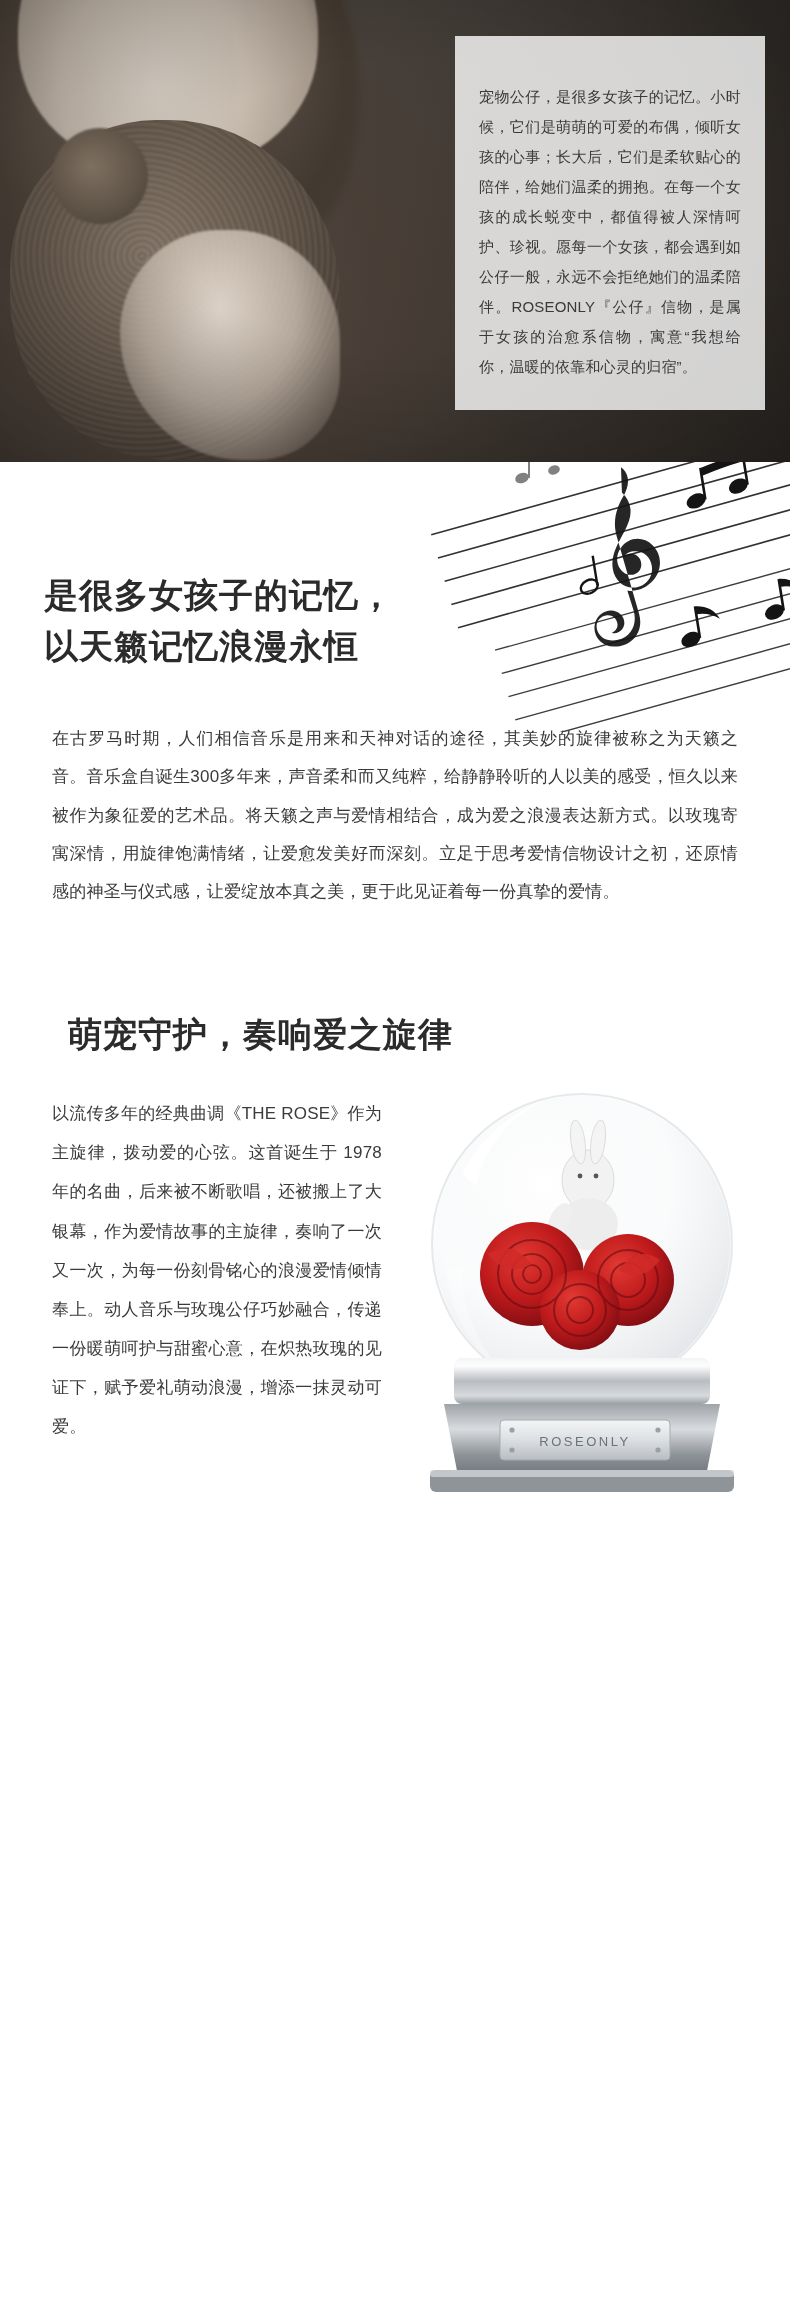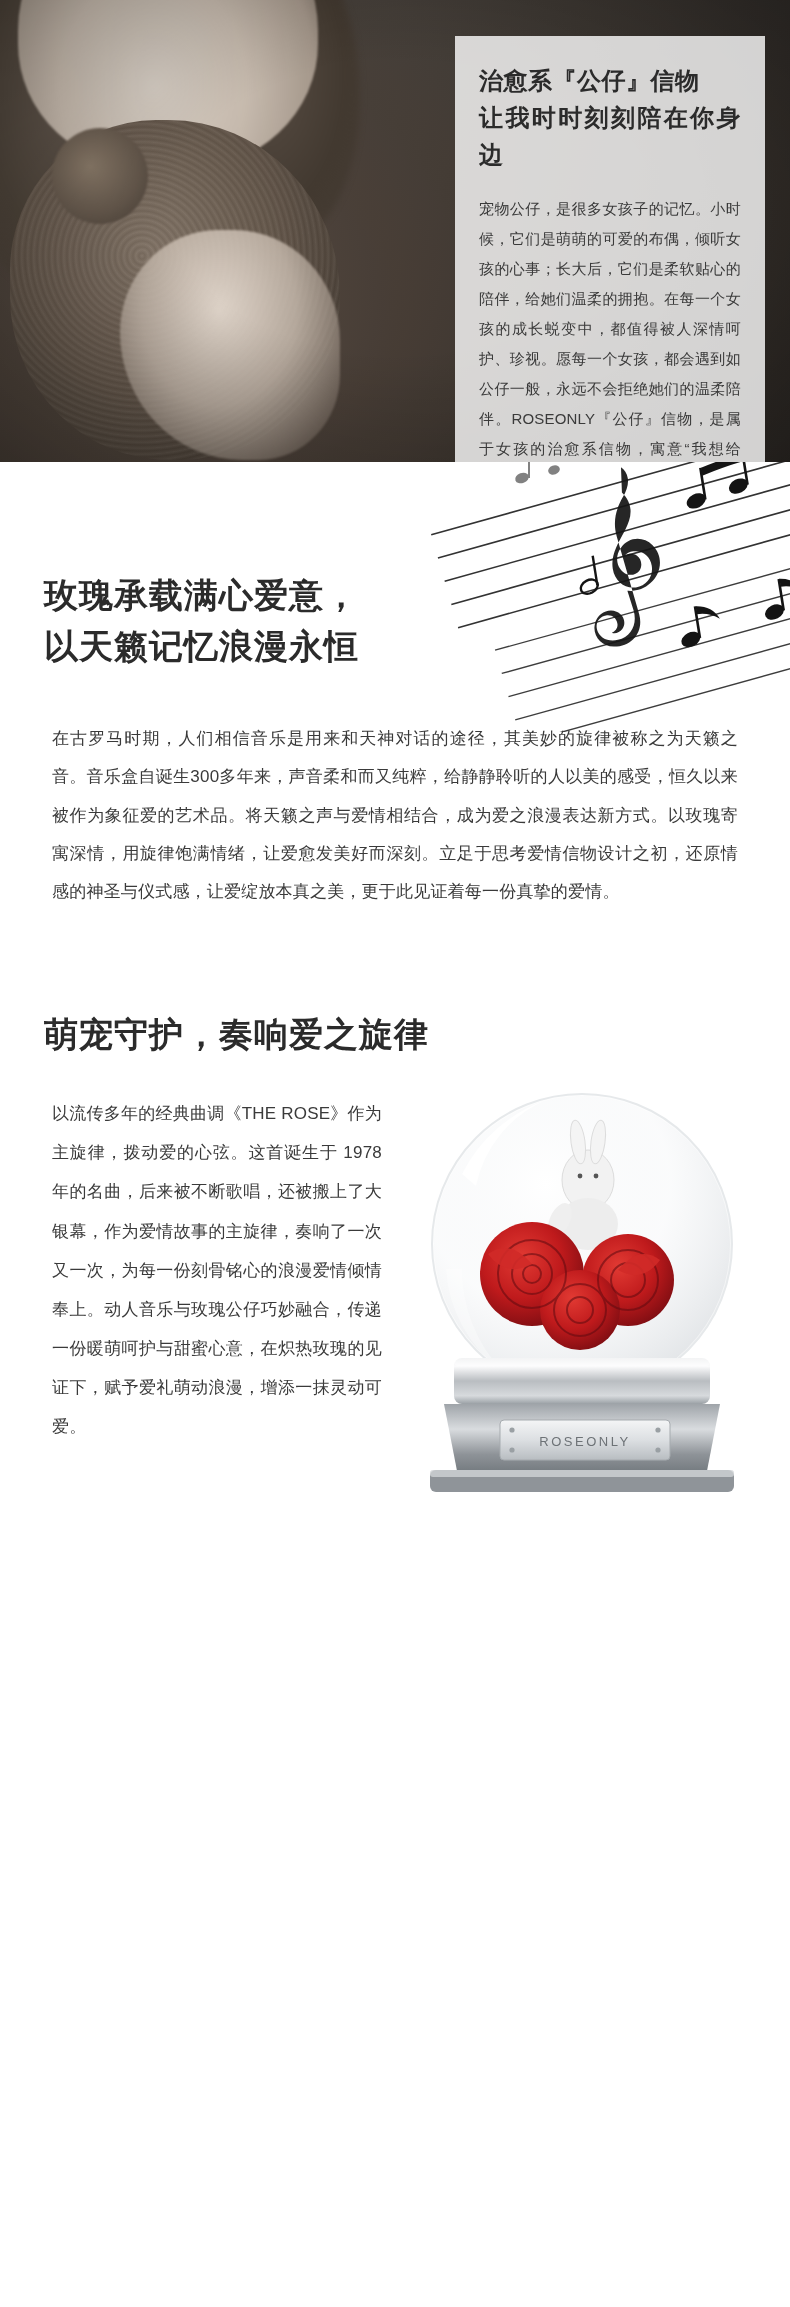--- a/index.html
+++ b/index.html
@@ -178,21 +178,21 @@
 
   
   .globe-sec {
     position: relative;
     width: 790px;
     padding: 0 0 60px 0;
     background: #ffffff;
   }
   .sec-title2 {
     margin: 0;
-    padding: 80px 44px 0 44px;
+    padding: 80px 44px 0 68px;
     font-size: 34px;
     line-height: 1.5;
     font-weight: 700;
     color: #2b2b2b;
     letter-spacing: 1px;
   }
   .globe-row {
     position: relative;
     margin-top: 34px;
     min-height: 430px;
@@ -227,24 +227,20 @@
       <div class="hero-hair-l"></div>
       <div class="hero-hair-r"></div>
       <div class="hero-head"></div>
       <div class="hero-bear"></div>
       <div class="hero-bear-ear"></div>
       <div class="hero-arm"></div>
       <div class="hero-vignette"></div>
     </div>
 
     <div class="hero-card">
-      <h2>
-        <span>治愈系『公仔』信物</span>
-        <span class="line2">让我时时刻刻陪在你身边</span>
-      </h2>
       <p>宠物公仔，是很多女孩子的记忆。小时候，它们是萌萌的可爱的布偶，倾听女孩的心事；长大后，它们是柔软贴心的陪伴，给她们温柔的拥抱。在每一个女孩的成长蜕变中，都值得被人深情呵护、珍视。愿每一个女孩，都会遇到如公仔一般，永远不会拒绝她们的温柔陪伴。ROSEONLY『公仔』信物，是属于女孩的治愈系信物，寓意“我想给你，温暖的依靠和心灵的归宿”。</p>
     </div>
   </section>
 
   <section class="score-sec">
 
     <svg class="score-art" viewBox="0 0 460 270" aria-hidden="true">
 
       <g transform="rotate(-9 230 150)" stroke="#1c1c1c" stroke-width="1.6" fill="none" opacity="0.9">
         <path d="M105 52 L470 10"></path>
@@ -282,21 +278,21 @@
       </g>
 
       <g fill="#1c1c1c" opacity="0.55">
         <ellipse cx="182" cy="16" rx="7" ry="5" transform="rotate(-20 182 16)"></ellipse>
         <rect x="188" y="-8" width="2" height="24"></rect>
         <ellipse cx="214" cy="8" rx="6" ry="4.5" transform="rotate(-20 214 8)"></ellipse>
       </g>
     </svg>
 
     <h2 class="sec-title">
-      <span>玫瑰承载满心爱意，</span>
+      <span>是很多女孩子的记忆，</span>
       <span class="line2">以天籁记忆浪漫永恒</span>
     </h2>
 
     <p class="body-copy">在古罗马时期，人们相信音乐是用来和天神对话的途径，其美妙的旋律被称之为天籁之音。音乐盒自诞生300多年来，声音柔和而又纯粹，给静静聆听的人以美的感受，恒久以来被作为象征爱的艺术品。将天籁之声与爱情相结合，成为爱之浪漫表达新方式。以玫瑰寄寓深情，用旋律饱满情绪，让爱愈发美好而深刻。立足于思考爱情信物设计之初，还原情感的神圣与仪式感，让爱绽放本真之美，更于此见证着每一份真挚的爱情。</p>
   </section>
 
   <section class="globe-sec">
     <h2 class="sec-title2">萌宠守护，奏响爱之旋律</h2>
 
     <div class="globe-row">

